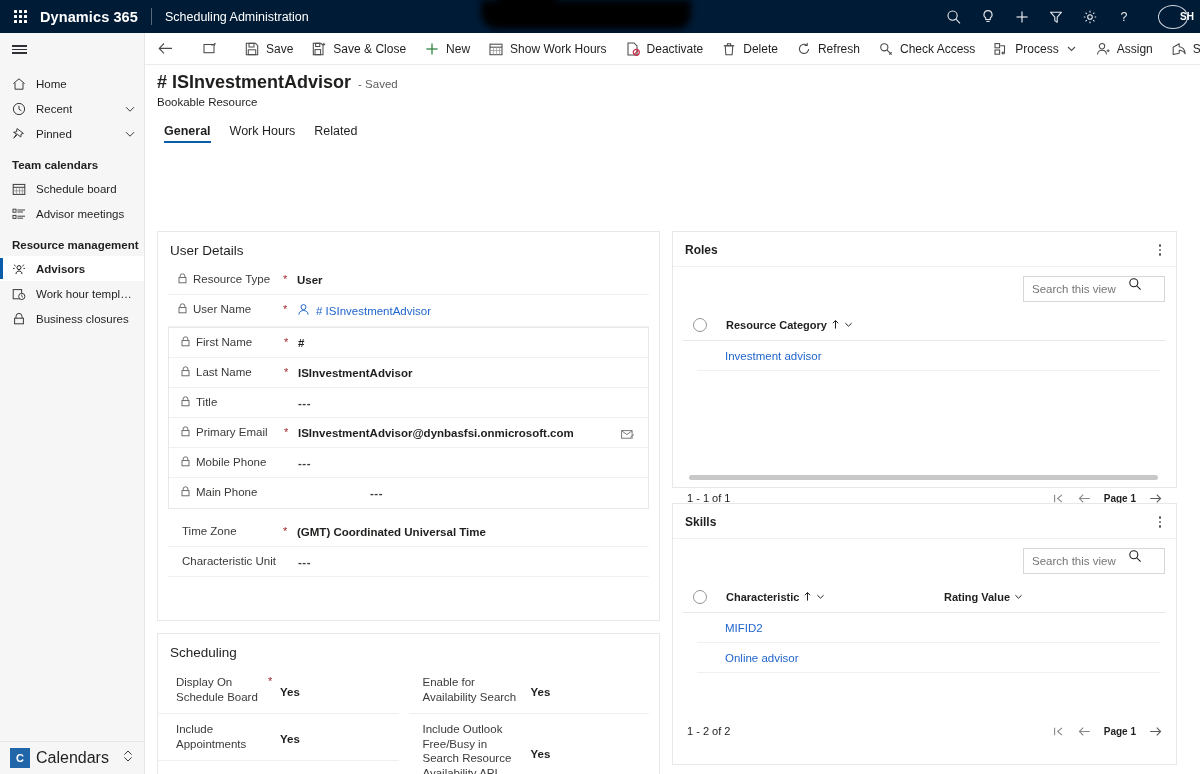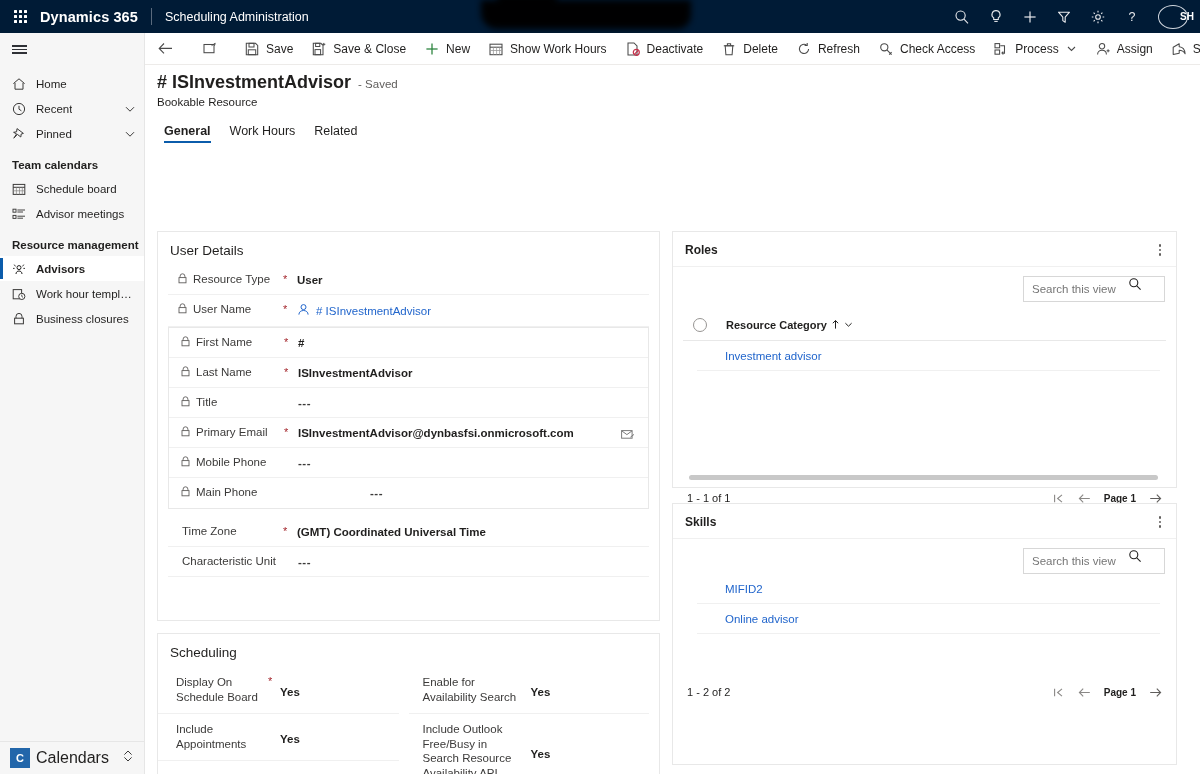--- a/index.html
+++ b/index.html
@@ -25,21 +25,21 @@
   .appname { font-size: 12.5px; padding-left: 13px; color: #ffffff; font-weight: 400;}
   .topnav-right { margin-left: auto; display: flex; align-items: center; height: 33px; padding-right: 8px; }
   .tn-ico {
     width: 34px; height: 33px; display: flex; align-items: center; justify-content: center;
     cursor: pointer;
   }
   .tn-ico svg { display: block; }
   .avatar {
     width: 24px; height: 24px; border-radius: 50%; border: 1px solid #cfd6de;
     display: flex; align-items: center; justify-content: center;
-    font-size: 10px; font-weight: 600; margin-left: 9px; margin-right: 4px; color: #fff;
+    font-size: 10px; font-weight: 600; margin-left: 17px; margin-right: 4px; color: #fff;
     cursor: pointer;
     padding-left: 28px;
   }
   .redaction {
     position: absolute; top: 0; left: 481px; width: 210px; height: 29px;
     background: #000; border-radius: 0 0 14px 16px;
     filter: blur(3px);
     opacity: .97;
   }
   .redaction:after{
@@ -811,20 +811,44 @@
             <input placeholder="Search this view" style="">
             <span>
               <svg width="14" height="14" viewBox="0 0 14 14">
                   <circle cx="5.8" cy="5.8" r="4" fill="none" stroke="#201f1e" stroke-width="1.1"></circle>
                   <line x1="8.8" y1="8.8" x2="12.6" y2="12.6" stroke="#201f1e" stroke-width="1.1"></line>
                 </svg>
             </span>
           </div>
         </div>
 
+        <div class="grid-head">
+          <div class="sel-circle"></div>
+          <div class="col-head" style="width:218px;">
+            <span>Characteristic</span>
+            <span>
+              <svg width="9" height="11" viewBox="0 0 9 11">
+                  <path d="M4.5 9.6V1.6M1.8 4.2l2.7-2.6 2.7 2.6" fill="none" stroke="#201f1e" stroke-width="1"></path>
+                </svg>
+            </span>
+            <span>
+              <svg width="9" height="9" viewBox="0 0 9 9">
+                  <path d="M1.4 3.2l3.1 3 3.1-3" fill="none" stroke="#201f1e" stroke-width="1"></path>
+                </svg>
+            </span>
+          </div>
+          <div class="col-head">
+            <span>Rating Value</span>
+            <span>
+              <svg width="9" height="9" viewBox="0 0 9 9">
+                  <path d="M1.4 3.2l3.1 3 3.1-3" fill="none" stroke="#201f1e" stroke-width="1"></path>
+                </svg>
+            </span>
+          </div>
+        </div>
 
         <div class="grid-row">
           <span class="cell-link">MIFID2</span>
         </div>
         <div class="grid-row">
           <span class="cell-link">Online advisor</span>
         </div>
 
         <div class="grid-foot" style="margin-top:52px;">
           <span>1 - 2 of 2</span>

